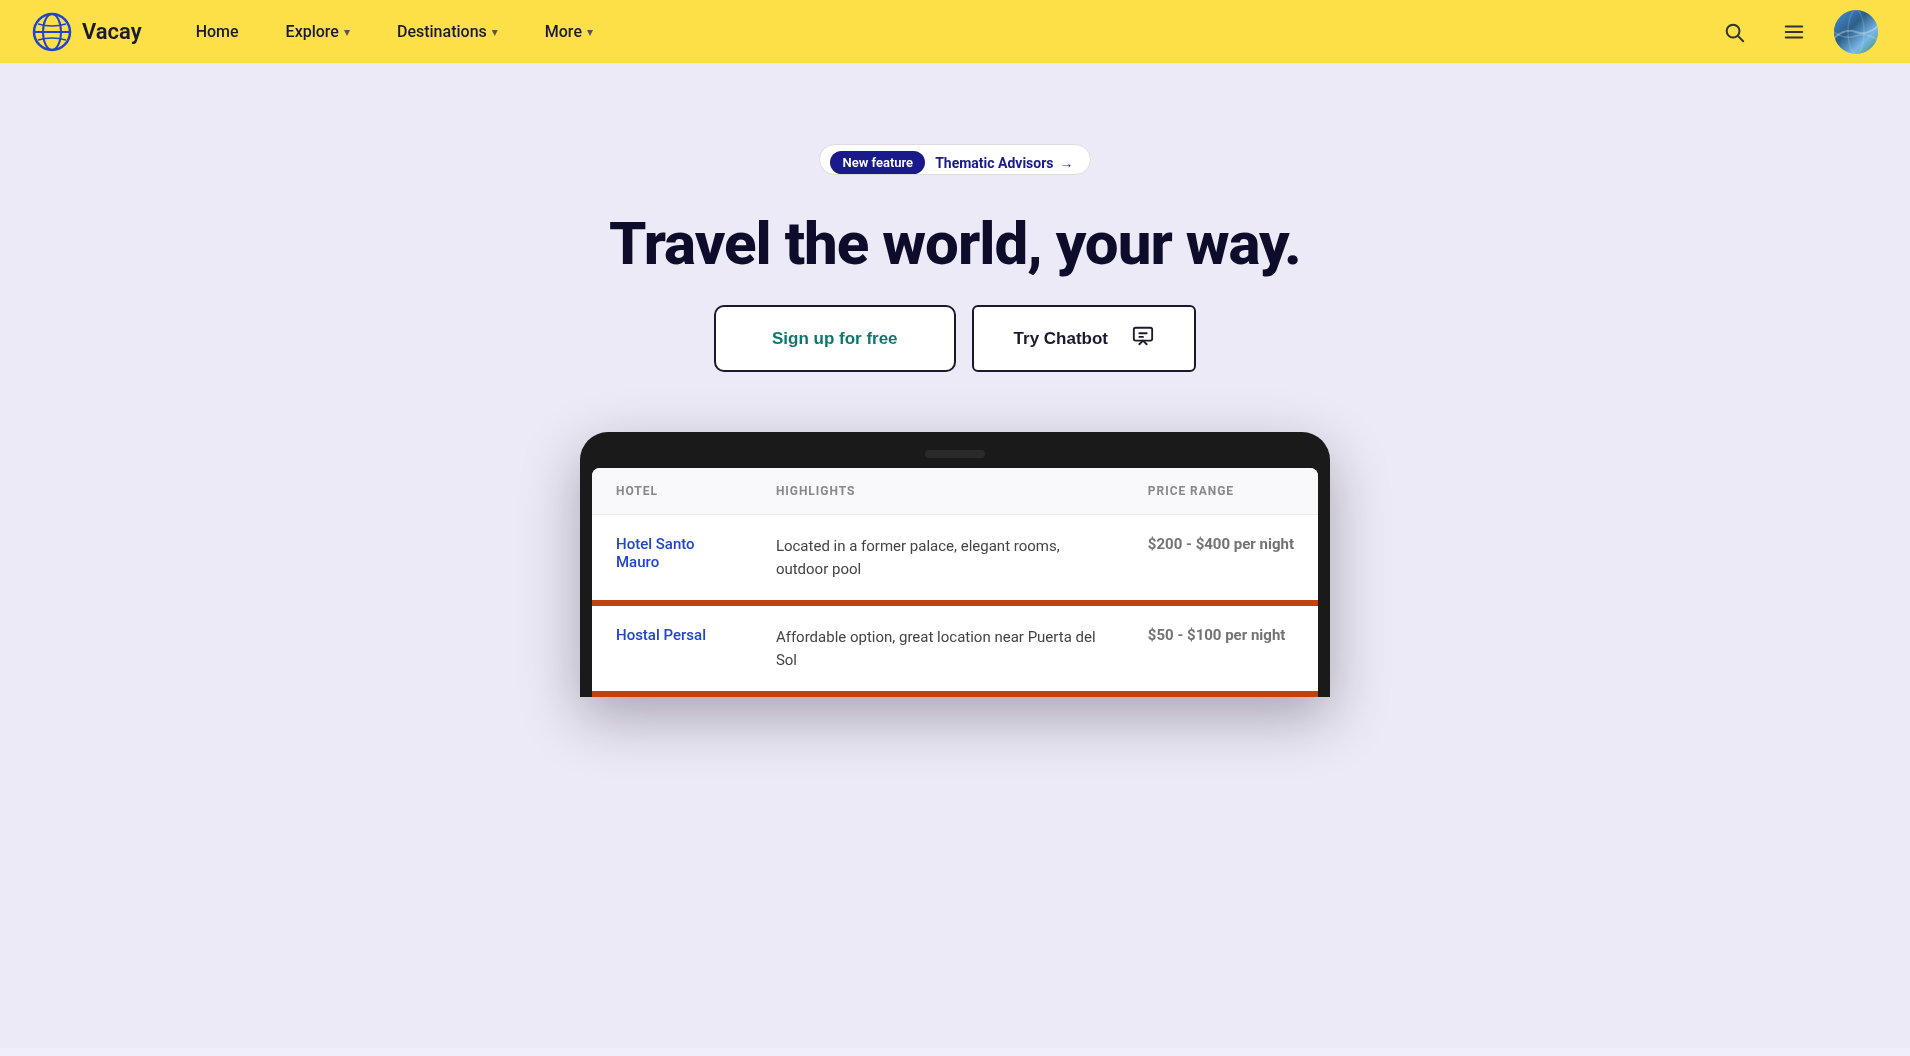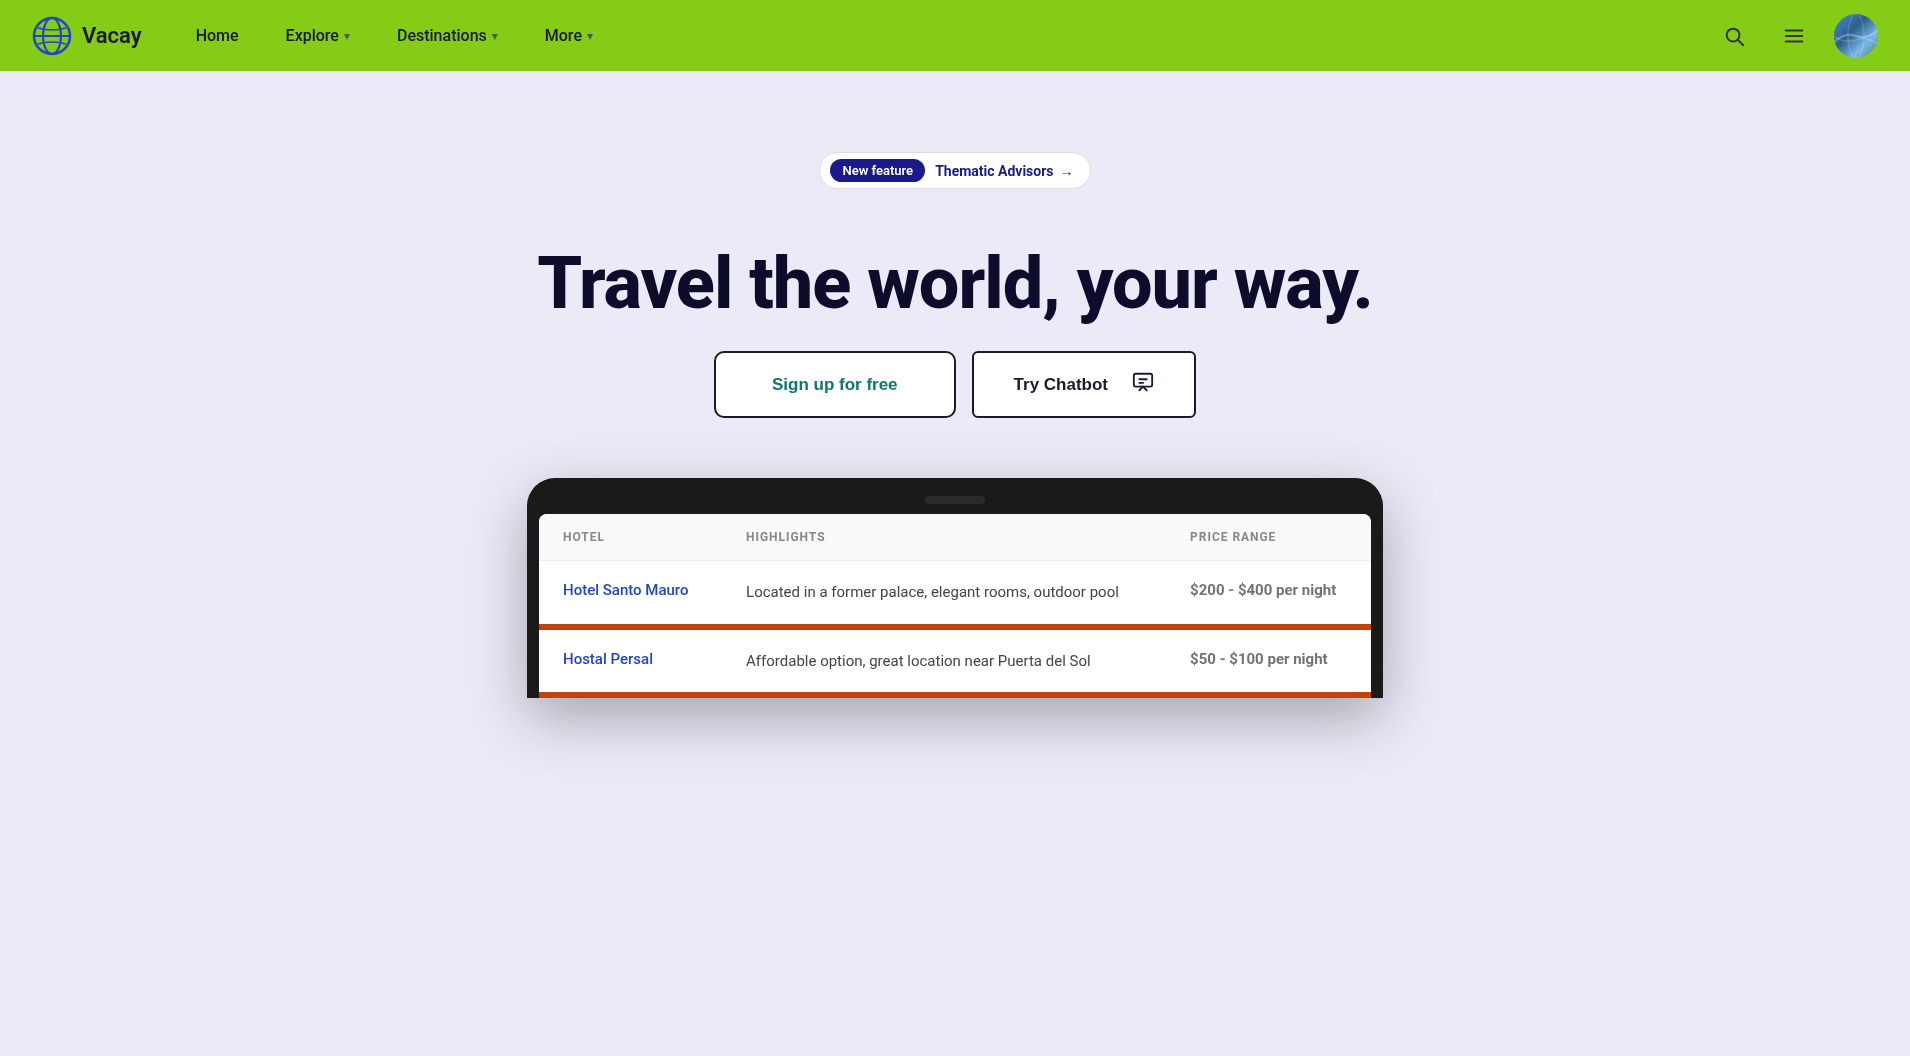--- a/index.html
+++ b/index.html
@@ -11,23 +11,23 @@
     body {
       font-family: -apple-system, BlinkMacSystemFont, 'Segoe UI', Roboto, sans-serif;
       background: #f0eef8;
       width: 1910px;
       min-height: 1056px;
       overflow-x: hidden;
     }
 
     
     .navbar {
-      background: #84cc16;
+      background: #fde047;
       border-bottom: 1px solid #e8e8e8;
-      height: 72px;
+      height: 64px;
       display: flex;
       align-items: center;
       padding: 0 32px;
       position: sticky;
       top: 0;
       z-index: 100;
     }
 
     .nav-logo {
       display: flex;
@@ -113,22 +113,22 @@
       min-height: 984px;
     }
 
     .feature-badge {
       display: flex;
       align-items: center;
       gap: 0;
       background: #ffffff;
       border: 1px solid #ddd;
       border-radius: 999px;
-      padding: 6px 16px 6px 10px;
-      margin-bottom: 55px;
+      padding: 6px 16px 0 10px;
+      margin-bottom: 36px;
       cursor: pointer;
     }
 
     .badge-label {
       background: #1a1a8c;
       color: #ffffff;
       font-size: 13px;
       font-weight: 600;
       border-radius: 999px;
       padding: 4px 12px;
@@ -138,21 +138,21 @@
     .badge-link {
       font-size: 14px;
       color: #1a1a8c;
       font-weight: 700;
       display: flex;
       align-items: flex-end;
       gap: 6px;
     }
 
     .hero-title {
-      font-size: 72px;
+      font-size: 60px;
       font-weight: 800;
       color: #0d0d2b;
       text-align: right;
       line-height: 1.1;
       margin-bottom: 28px;
       letter-spacing: -1px;
     }
 
     .hero-subtitle {
       font-size: 19px;
@@ -189,21 +189,21 @@
       font-weight: 600;
       color: #1a1a2e;
       cursor: pointer;
       display: flex;
       align-items: center;
       gap: 24px;
     }
 
     
     .device-wrapper {
-      width: 856px;
+      width: 750px;
       position: relative;
     }
 
     .device-frame {
       background: #1a1a1a;
       border-radius: 28px 28px 0 0;
       padding: 12px 12px 0;
       box-shadow: 0 20px 60px rgba(0,0,0,0.3);
     }
 

